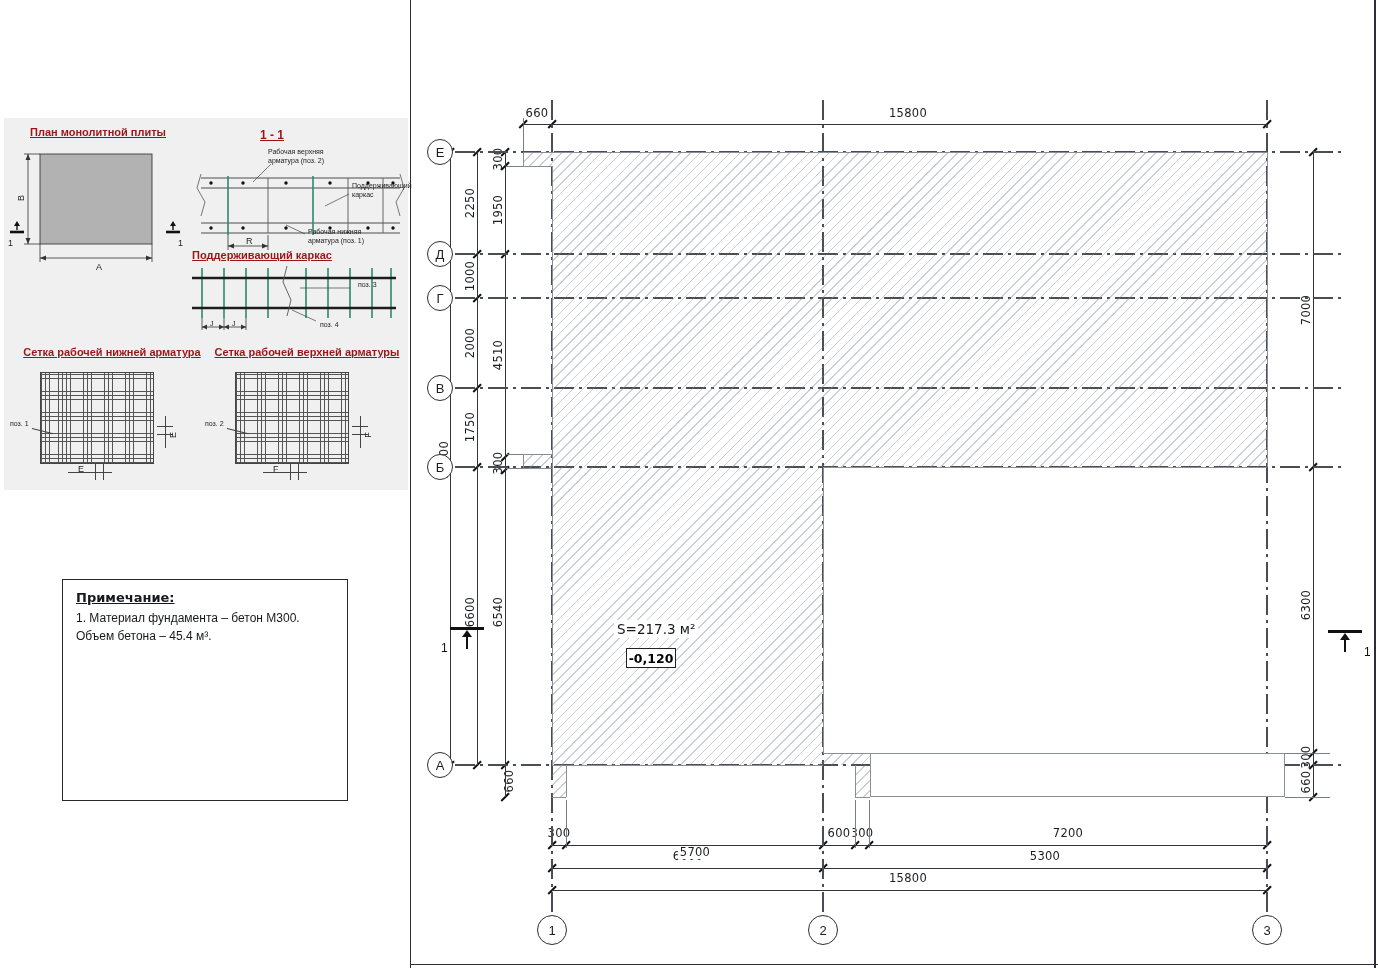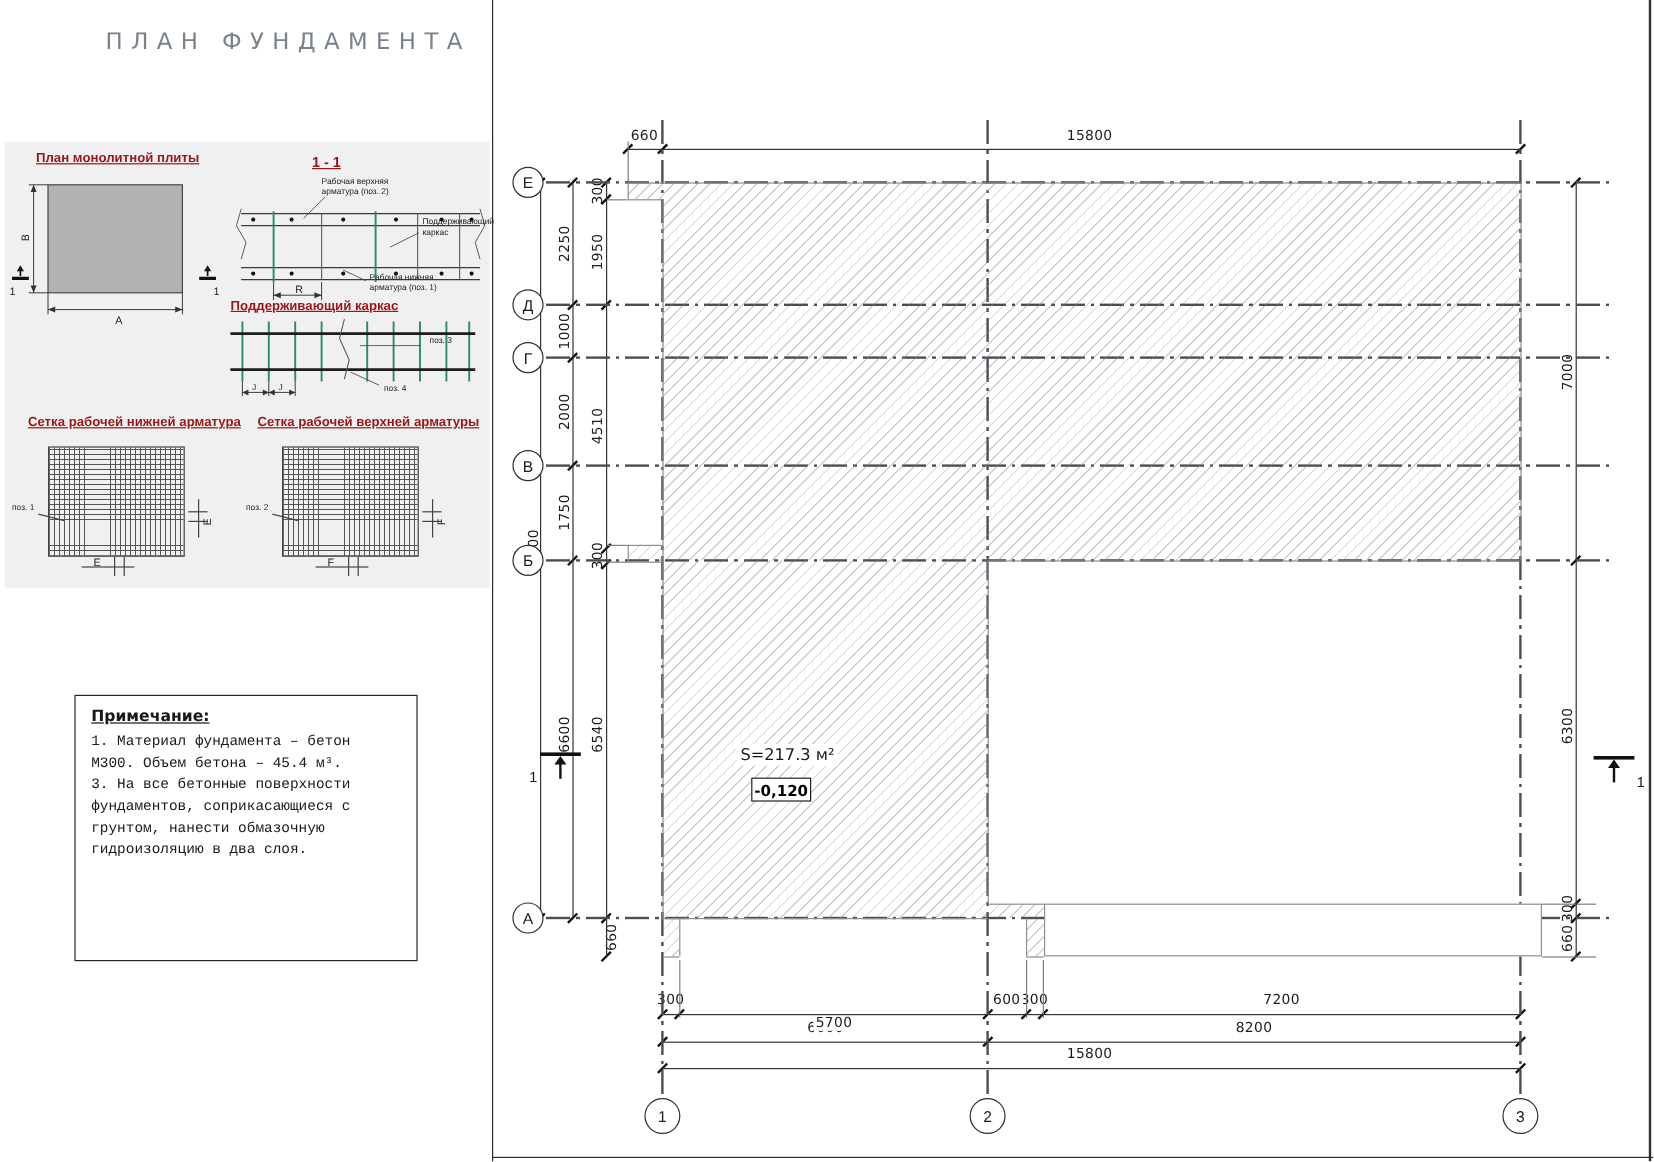--- a/index.html
+++ b/index.html
@@ -19,21 +19,21 @@
         background-image:repeating-linear-gradient(0deg,#555 0 0.7px,transparent 0.7px 4.2px),
                          repeating-linear-gradient(90deg,#555 0 0.7px,transparent 0.7px 4.2px);}
   .leader{position:absolute;height:1px;background:#444;transform-origin:left center;}
   .thin-h{position:absolute;height:1px;background:#444;}
   .thin-v{position:absolute;width:1px;background:#444;}
   
   #notes-box{position:absolute;left:62px;top:579px;width:258px;height:200px;border:1.3px solid #26282c;
              padding:10px 13px;color:#17181c;}
   #notes-title{font-size:13px;font-weight:bold;text-decoration:underline;margin-bottom:4px;
                font-family:"DejaVu Sans",sans-serif;}
-  .note-item{font-size:12px;line-height:1.5;font-family:Liberation Mono, monospace;}
+  .note-item{font-size:12px;line-height:1.5;font-family:Liberation Sans, sans-serif;}
   
   #plan{position:absolute;left:0;top:0;width:1378px;height:968px;}
   .hatch{position:absolute;background-image:repeating-linear-gradient(135deg,rgba(128,136,148,.40) 0 1px,transparent 1px 7px);}
   .strip{position:absolute;border:1px solid #8a8f96;background:#fff;box-sizing:border-box;}
   .edge{position:absolute;background:#8a8f96;}
   .axis-row{position:absolute;height:1.2px;
     background:repeating-linear-gradient(90deg,#4a4d52 0 20px,transparent 20px 25px,#4a4d52 25px 28px,transparent 28px 33px);}
   .axis-col{position:absolute;width:1.2px;
     background:repeating-linear-gradient(180deg,#4a4d52 0 20px,transparent 20px 25px,#4a4d52 25px 28px,transparent 28px 33px);}
   .dim{position:absolute;background:#33353a;}
@@ -59,21 +59,20 @@
 </style>
 </head>
 <body>
 
 <div id="canvas">
 
   <div class="frame-line" style="left:410px;top:0;width:1px;height:968px;"></div>
   <div class="frame-line" style="left:1374px;top:0;width:1.5px;height:968px;"></div>
   <div class="frame-line" style="left:410px;top:964px;width:968px;height:1px;"></div>
 
-  <div id="sheet-title" style="white-space: pre-line;">ПЛАН ФУНДАМЕНТА</div>
 
   <div id="details-panel">
 
     <div class="red-head" style="left: 26px; top: 8px; width: 136px; white-space: pre-line;">План монолитной плиты</div>
     <svg class="abs" style="left:4px;top:28px;" width="190" height="125" viewBox="0 0 190 125">
       <rect x="32" y="8" width="112" height="90" fill="#b2b2b2" stroke="#3a3a3a" stroke-width="0.9"></rect>
       <line x1="32" y1="8" x2="16" y2="8" stroke="#333" stroke-width="0.8"></line>
       <line x1="32" y1="98" x2="16" y2="98" stroke="#333" stroke-width="0.8"></line>
       <line x1="20" y1="8" x2="20" y2="98" stroke="#333" stroke-width="0.8"></line>
       <path d="M20 8 l-2.5 6 5 0 z M20 98 l-2.5 -6 5 0 z" fill="#333"></path>
@@ -194,26 +193,25 @@
     <span class="dimchar" style="left: 269px; top: 346px; white-space: pre-line;">F</span>
     <div class="thin-v" style="left:356px;top:298px;height:32px;"></div>
     <div class="thin-h" style="left:348px;top:308px;width:16px;"></div>
     <div class="thin-h" style="left:348px;top:316px;width:16px;"></div>
     <span class="dimchar rotc" style="left: 361px; top: 312px; white-space: pre-line;">F</span>
   </div>
 
   <div id="notes-box">
     <div id="notes-title" style="white-space: pre-line;">Примечание:</div>
     <div class="note-item" style="white-space: pre-line;">1. Материал фундамента – бетон М300. Объем бетона –  45.4 м³.</div>
-    <div class="note-item" style="white-space: pre-line;">3. На все бетонные поверхности фундаментов, соприкасающиеся с грунтом, нанести обмазочную гидроизоляцию в два слоя.</div>
   </div>
 
   <div id="plan">
       <div class="dlb" style="left: 908px; top: 878px;">15800</div>
-      <div class="dlb" style="left: 1045px; top: 856px;">8200</div>
+      <div class="dlb" style="left: 1045px; top: 856px;">5300</div>
       <div class="dlb" style="left: 688px; top: 856px;">6000</div>
       <div class="dlb" style="left: 1068px; top: 833px;">7200</div>
       <div class="dlb" style="left: 862px; top: 833px;">300</div>
       <div class="dlb" style="left: 839px; top: 833px;">600</div>
       <div class="dlb" style="left: 695px; top: 852px;">5700</div>
       <div class="dlb" style="left: 559px; top: 833px;">300</div>
       <div class="dlb rot" style="left: 1306px; top: 782px;">660</div>
       <div class="dlb rot" style="left: 1306px; top: 757px;">300</div>
       <div class="dlb rot" style="left: 1306px; top: 605px;">6300</div>
       <div class="dlb rot" style="left: 1306px; top: 310px;">7000</div>

